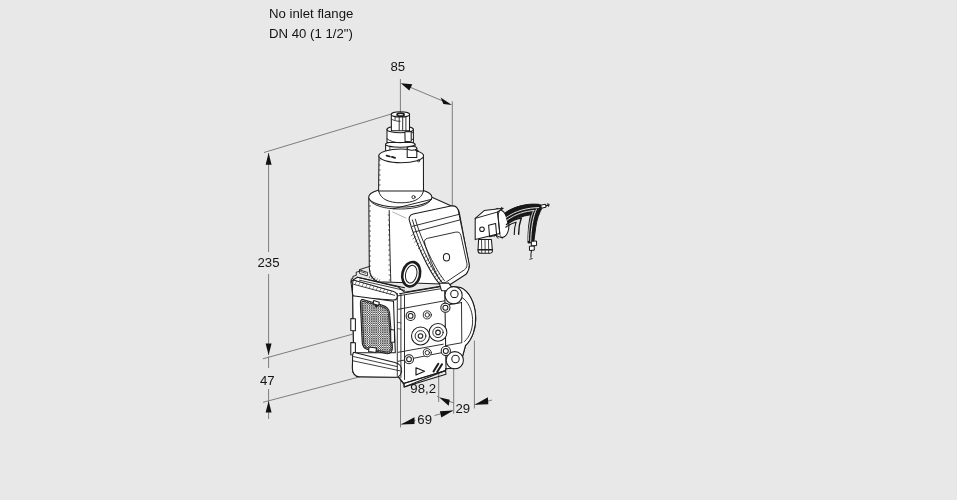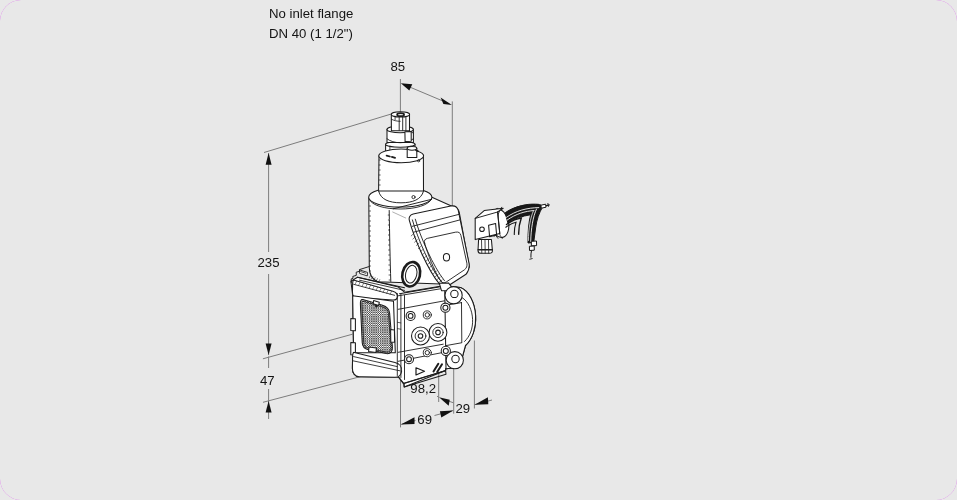--- a/index.html
+++ b/index.html
@@ -1,17 +1,17 @@
 <!DOCTYPE html>
 <html><head>
 <meta charset="utf-8">
 <style>
   html,body{margin:0;padding:0;background:#e8e8e8;}
   .page{position:relative;width:957px;height:500px;background:#d946ef;overflow:hidden;
-        font-family:"Liberation Sans", sans-serif;border-radius:21px;}
+        font-family:"Liberation Sans", sans-serif;}
   svg{position:absolute;left:0;top:0;}
 </style>
 </head>
 <body>
 <div class="page">
 <svg width="957" height="500" viewBox="0 0 957 500">
   <defs>
     <pattern id="mesh" width="2.2" height="2.2" patternUnits="userSpaceOnUse">
       <rect width="2.2" height="2.2" fill="#fcfcfc"></rect>
       <path d="M0,0 L2.2,2.2 M2.2,0 L0,2.2" stroke="#303030" stroke-width="0.62"></path>

